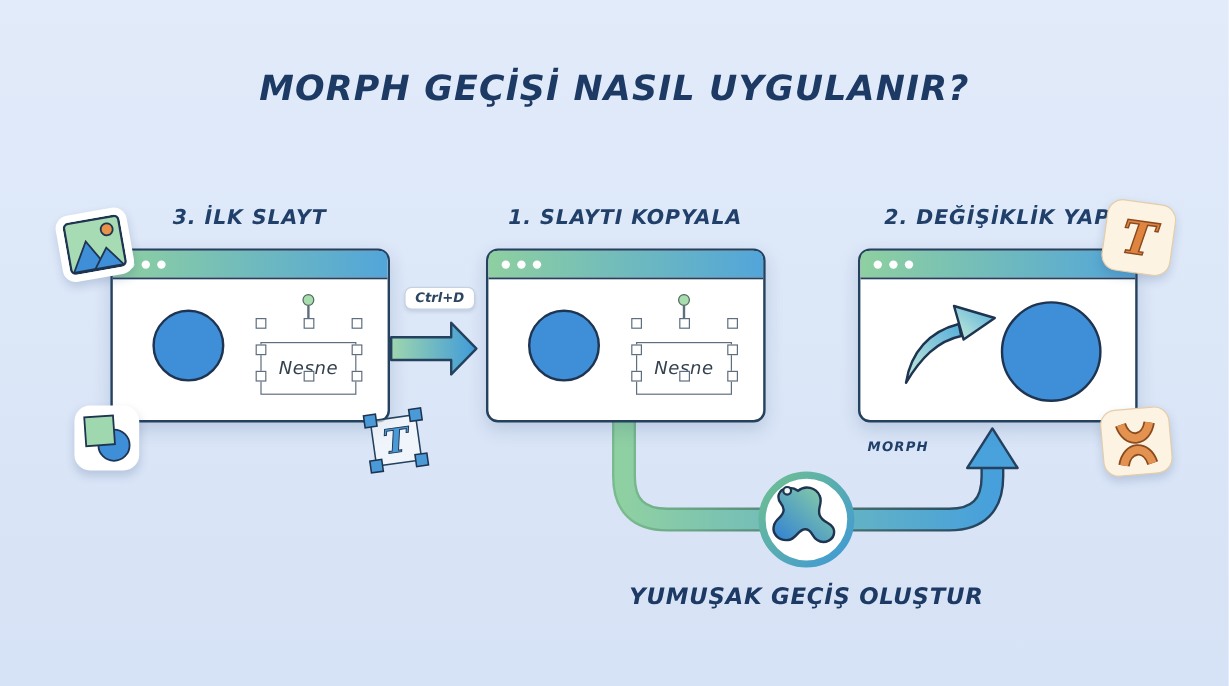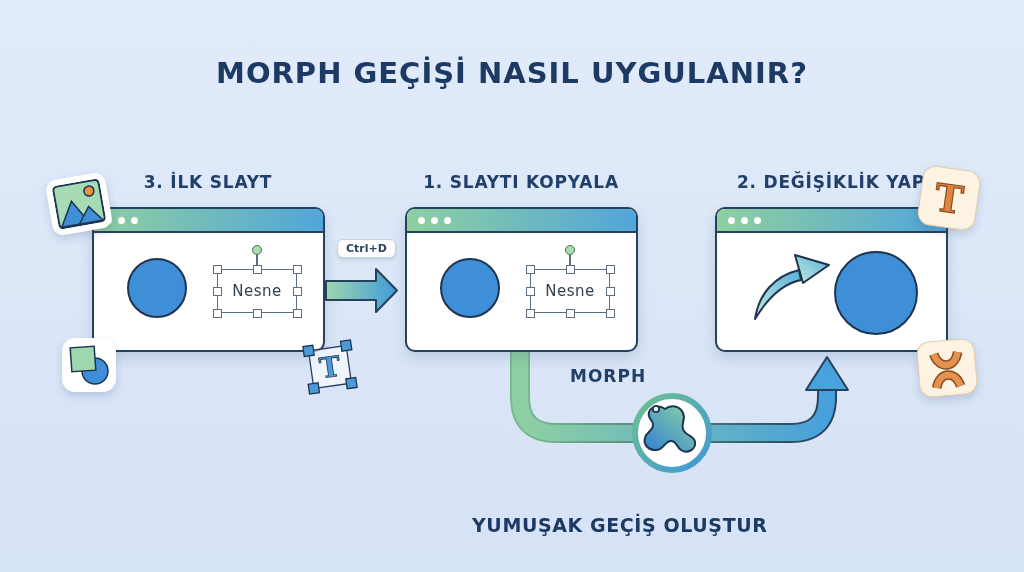--- a/index.html
+++ b/index.html
@@ -1,20 +1,21 @@
 <!DOCTYPE html>
 <html><head>
 <meta charset="utf-8">
 <style>
   * { box-sizing: border-box; margin: 0; padding: 0; }
   body { width:1024px; height:572px; overflow:hidden; }
   .canvas {
     position:relative; width:1024px; height:572px;
     background:linear-gradient(180deg,#e1ebfa 0%,#d6e2f5 100%);
     font-family:"DejaVu Sans","Liberation Sans",sans-serif;
+    font-style:italic;
   }
   .title {
     position:absolute; left:0; right:0; top:56px; text-align:center;
     font-size:29px; font-weight:800; color:#1d3a64; letter-spacing:1px;
   }
   .step-label {
     position:absolute; top:172px; width:240px; text-align:center;
     font-size:17px; font-weight:800; color:#20406a; letter-spacing:.8px;
   }
   .window {
@@ -34,38 +35,38 @@
   }
   .c-small { left:33px; top:49px; width:60px; height:60px; }
   .c-big   { left:117px; top:42px; width:84px; height:84px; }
   .sel-group { position:absolute; left:121px; top:36px; width:84px; height:72px; }
   .rot-dot {
     position:absolute; left:37px; top:0; width:10px; height:10px;
     border-radius:50%; background:#a9dcae; border:1.5px solid #4b6a5b;
   }
   .rot-stem { position:absolute; left:41px; top:10px; width:1.5px; height:14px; background:#5f6e7e; }
   .sel-frame {
-    position:absolute; left:2px; top:24px; width:80px; height:44px;
+    position:absolute; left:2px; top:40px; width:80px; height:44px;
     border:1.5px solid #5f6e7e; display:flex; align-items:center; justify-content:center;
     font-size:15px; color:#33404e; letter-spacing:.5px;
   }
   .hd { position:absolute; width:9px; height:9px; background:#fff; border:1.5px solid #5f6e7e; }
   .shortcut {
     position:absolute; left:337px; top:239px; background:#fff;
     border:1px solid #c7d2e0; border-radius:6px; padding:2px 8px;
     font-size:11px; font-weight:600; color:#2c4560;
     box-shadow:0 2px 3px rgba(50,80,120,.15);
   }
   .abs { position:absolute; }
   .morph-label {
-    position:absolute; left:570px; top:366px; width:204px; text-align:left;
-    font-size:17px; font-weight:800; color:#20406a; letter-spacing:1px;
+    position:absolute; left:570px; top:366px; width:204px; text-align:right;
+    font-size:11px; font-weight:800; color:#20406a; letter-spacing:1px;
   }
   .morph-caption {
-    position:absolute; left:472px; top:514px; width:400px; 
+    position:absolute; left:472px; top:486px; width:400px; text-align:center;
     font-size:19px; font-weight:800; color:#1d3a64; letter-spacing:.6px;
   }
   .deco {
     position:absolute; background:#fff; border-radius:11px;
     box-shadow:0 4px 8px rgba(45,75,125,.2);
     display:flex; align-items:center; justify-content:center;
   }
   .cream { background:#fdf3e3; border:1.5px solid #e5cda9; border-radius:13px; }
 </style>
 </head>

